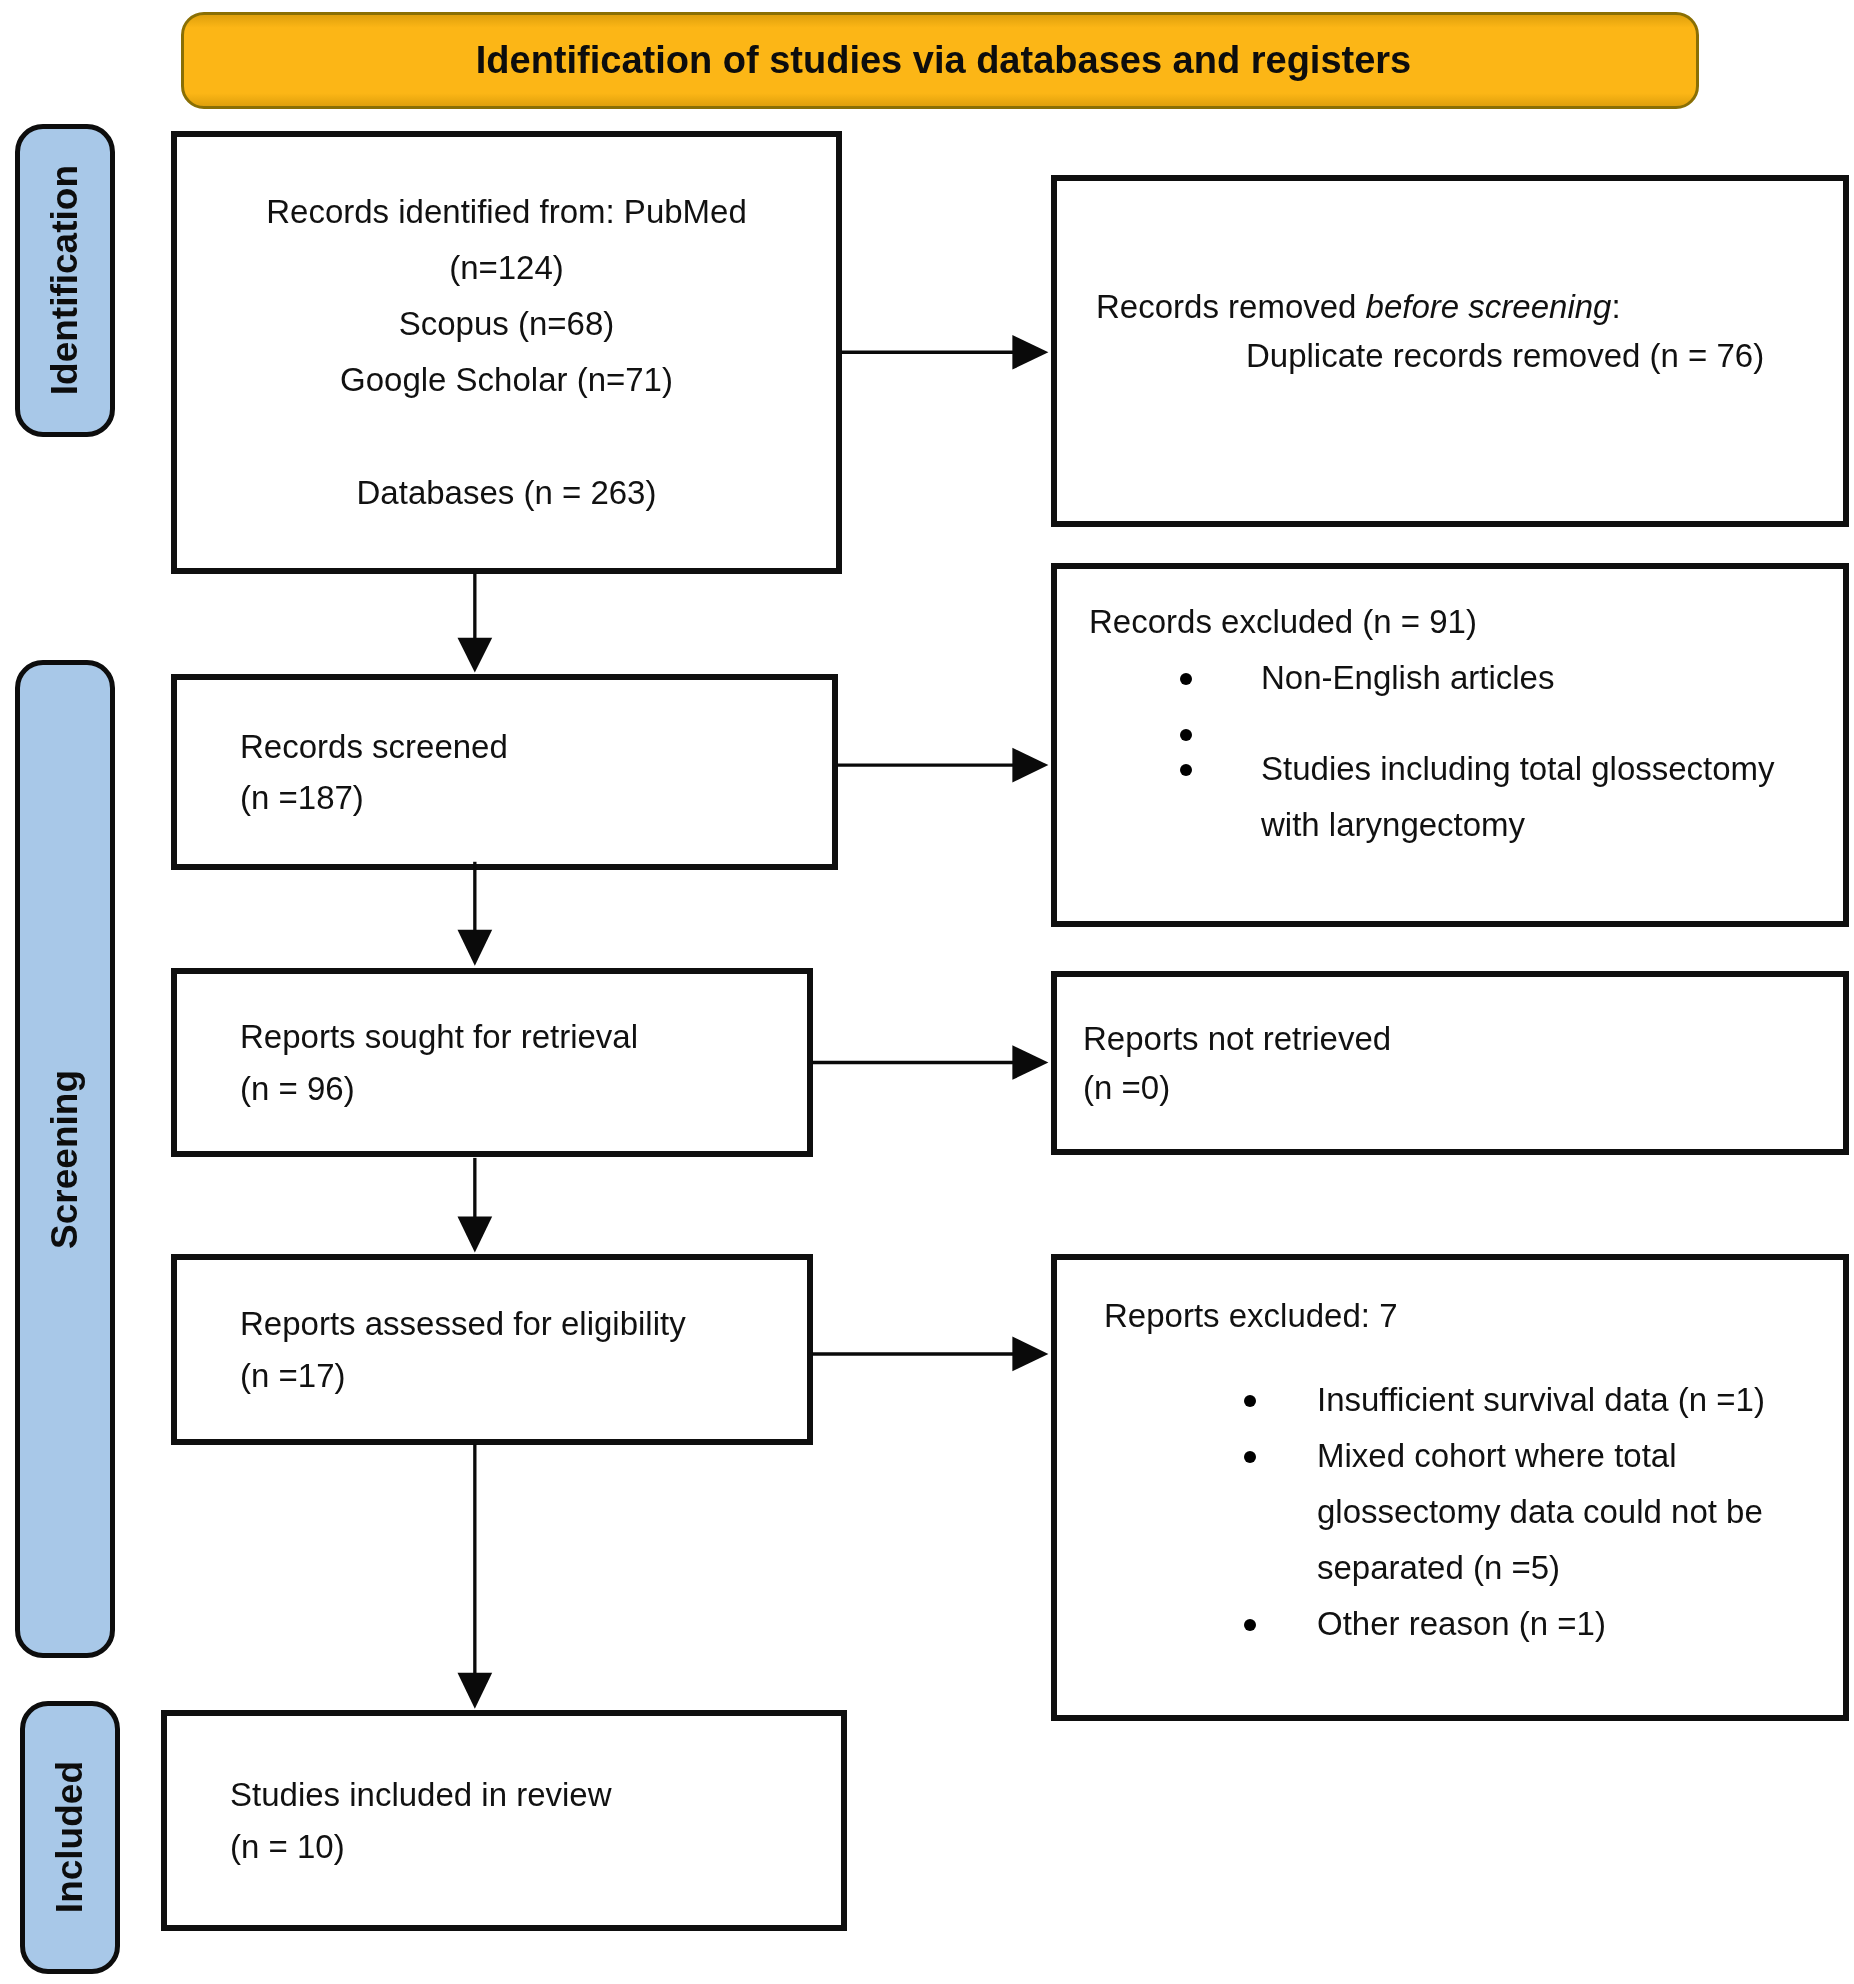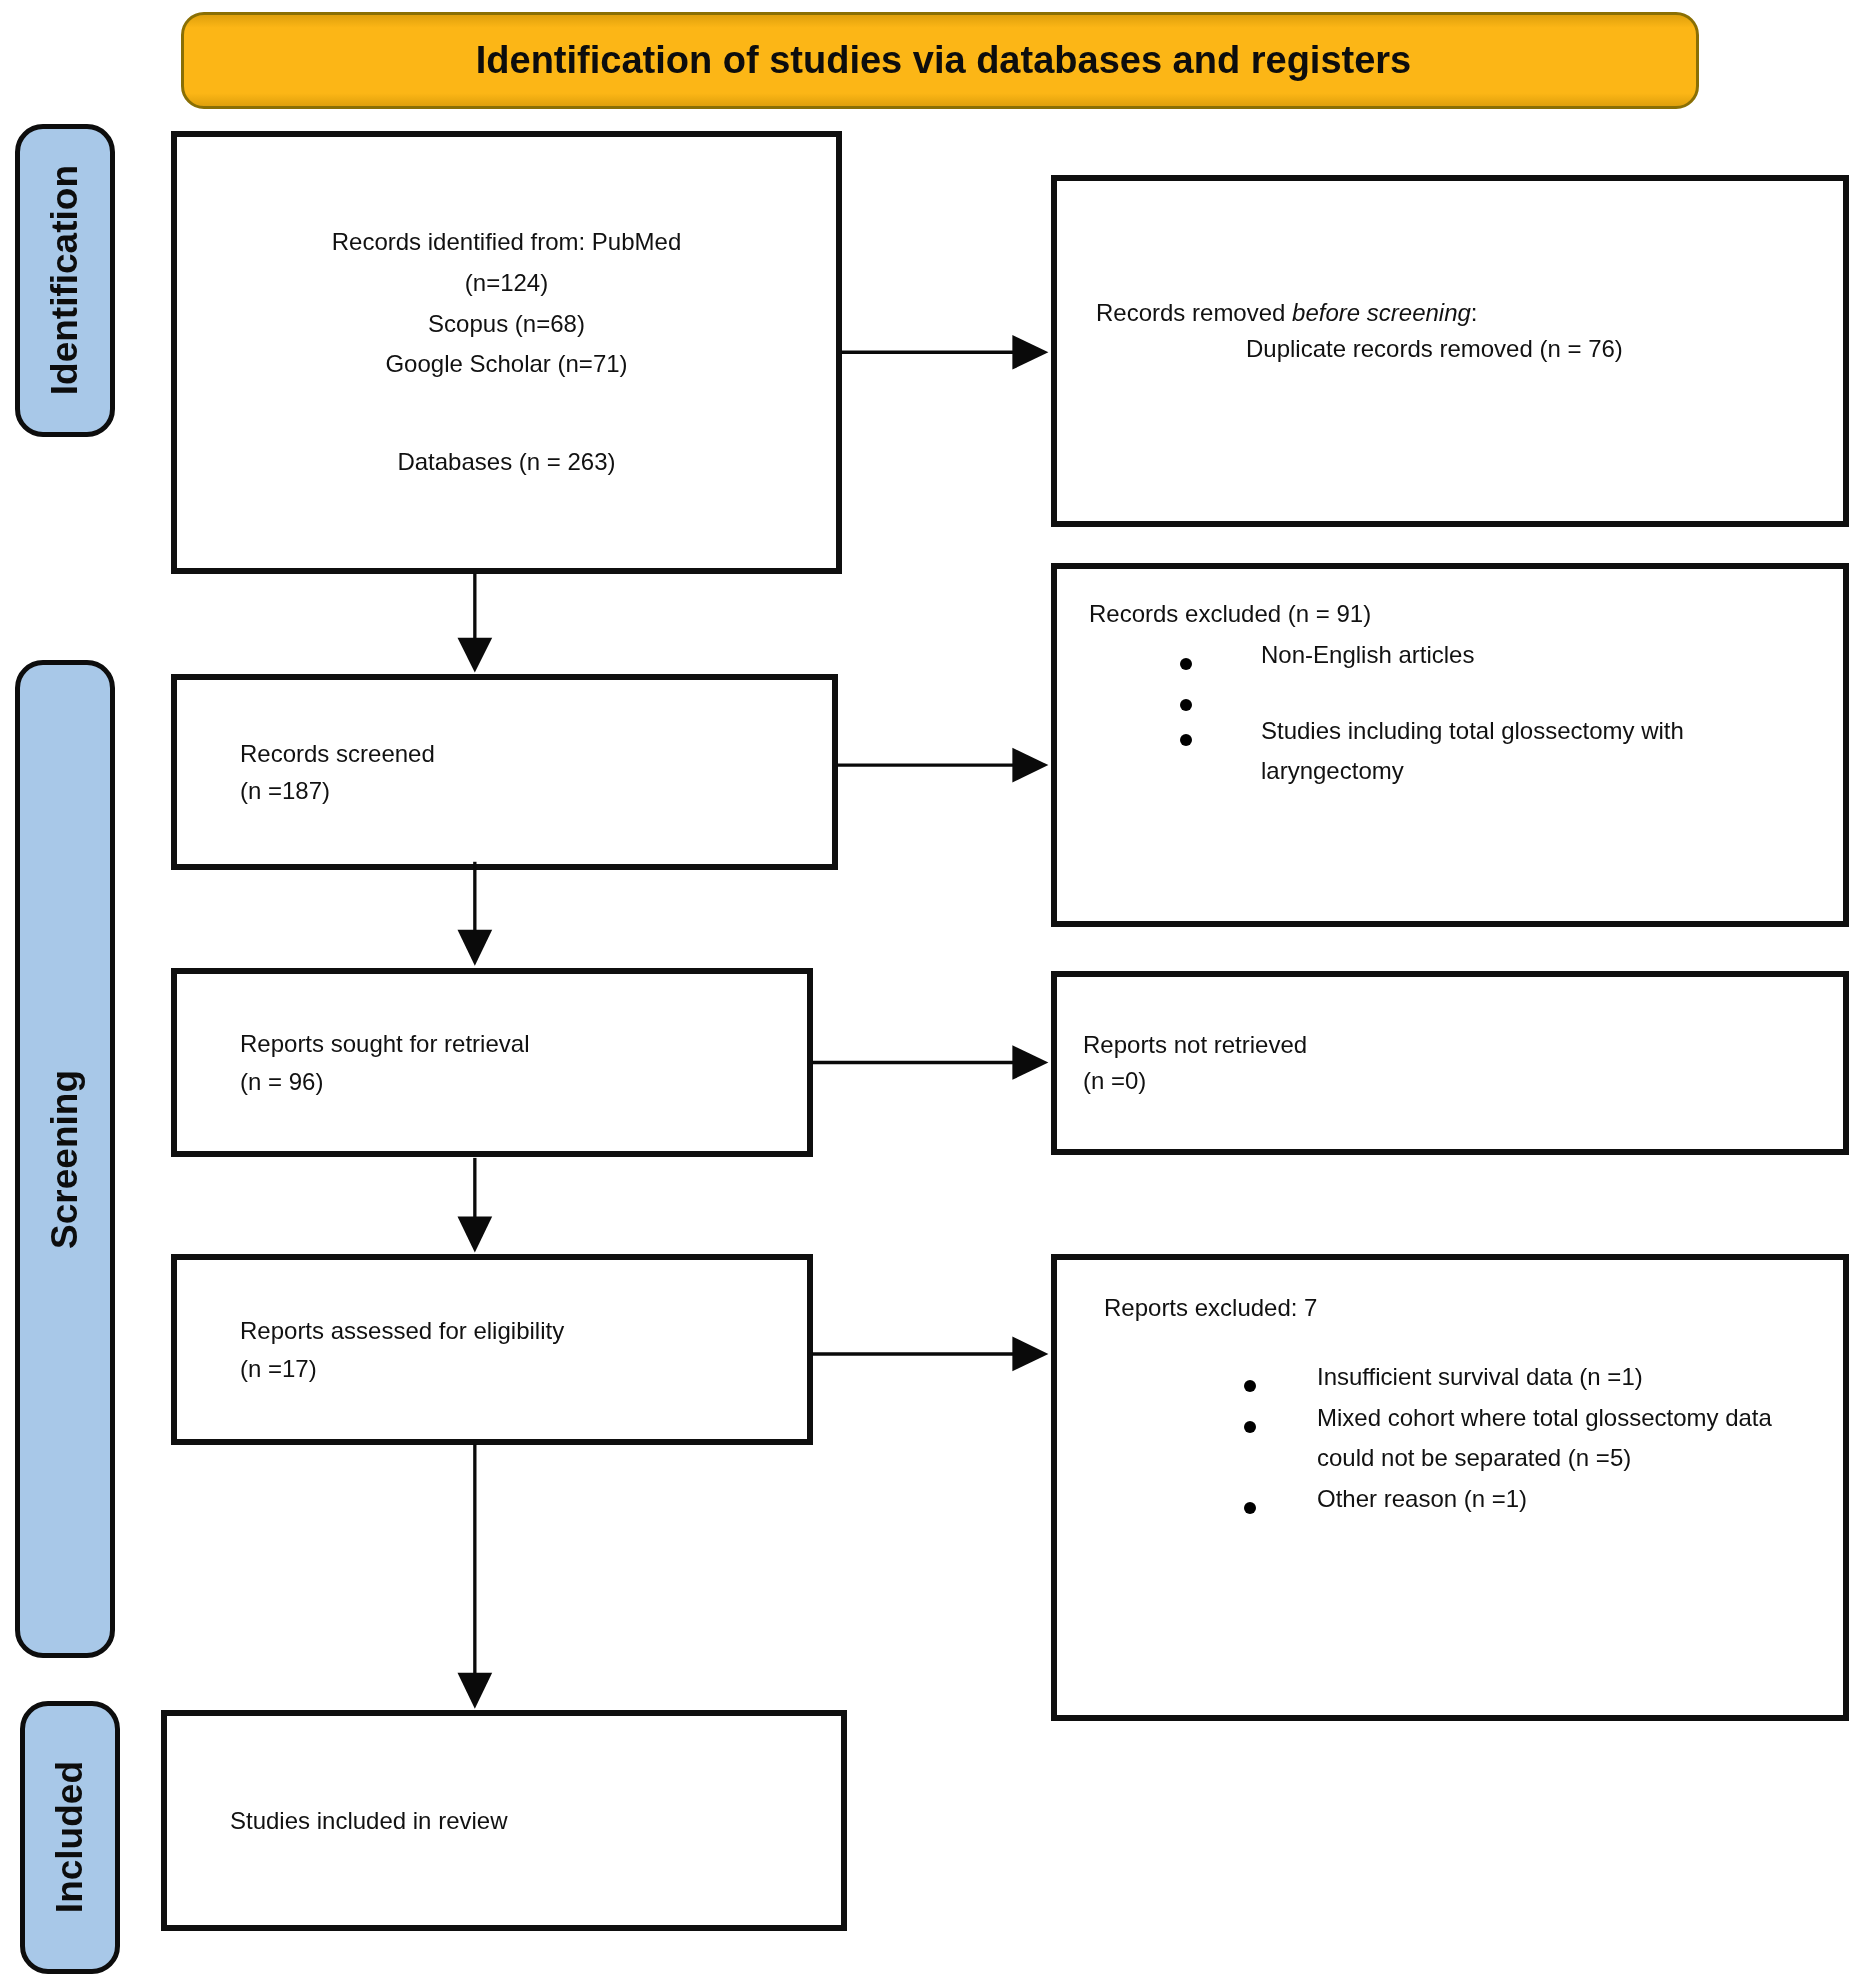--- a/index.html
+++ b/index.html
@@ -24,21 +24,21 @@
   #stage-screening { left:14.7px; top:660px; width:100px; height:998px; }
   #stage-included { left:20px; top:1701px; width:100px; height:273px; }
   .stage .vtext {
     writing-mode:vertical-rl; transform:rotate(180deg);
     font-size:37px; font-weight:bold; color:#0d0d0d; white-space:nowrap;
   }
 
   
   .fbox {
     position:absolute; background:#ffffff; border:6px solid #0f0f0f; box-sizing:border-box;
-    font-size:24px; line-height:1.55; display:flex; flex-direction:column;
+    font-size:33px; line-height:1.55; display:flex; flex-direction:column;
   }
   #box-identified { left:171px; top:131px; width:671px; height:443px;
     justify-content:center; align-items:center; text-align:center; line-height:1.7; }
   #box-identified .gap-line { margin-top:57px; }
 
   #box-screened { left:171px; top:674px; width:667px; height:196px; justify-content:center; padding-left:63px; }
   #box-sought { left:171px; top:968px; width:642px; height:189px; justify-content:center; padding-left:63px; }
   #box-assessed { left:171px; top:1254px; width:642px; height:191px; justify-content:center; padding-left:63px; }
   #box-included { left:161px; top:1710px; width:686px; height:221px; justify-content:center; padding-left:63px; }
 
@@ -151,20 +151,21 @@
       </div>
       <div class="bitem">
         <span class="bdot"></span>
         <span class="btext">Other reason (n =1)</span>
       </div>
     </div>
   </div>
 
   <div class="fbox" id="box-included">
     <div>Studies included in review</div>
+    <div>(n = 10)</div>
   </div>
 
   <svg id="connectors" viewBox="0 0 2780 2976" xmlns="http://www.w3.org/2000/svg">
 
     <line class="cline" x1="712" y1="860" x2="712" y2="960"></line>
     <polygon class="chead" points="686,956 738,956 712,1008"></polygon>
     <line class="cline" x1="712" y1="1292" x2="712" y2="1398"></line>
     <polygon class="chead" points="686,1394 738,1394 712,1448"></polygon>
     <line class="cline" x1="712" y1="1736" x2="712" y2="1828"></line>
     <polygon class="chead" points="686,1824 738,1824 712,1878"></polygon>

